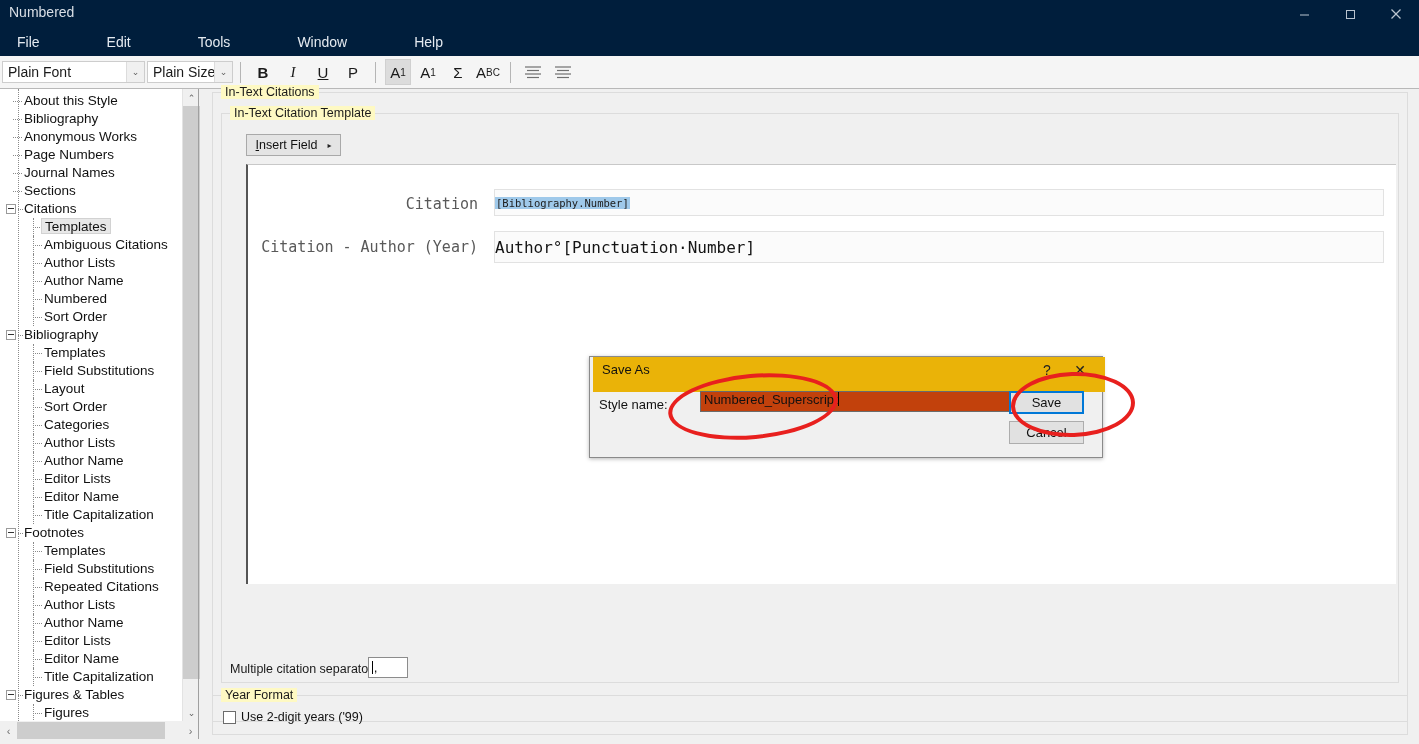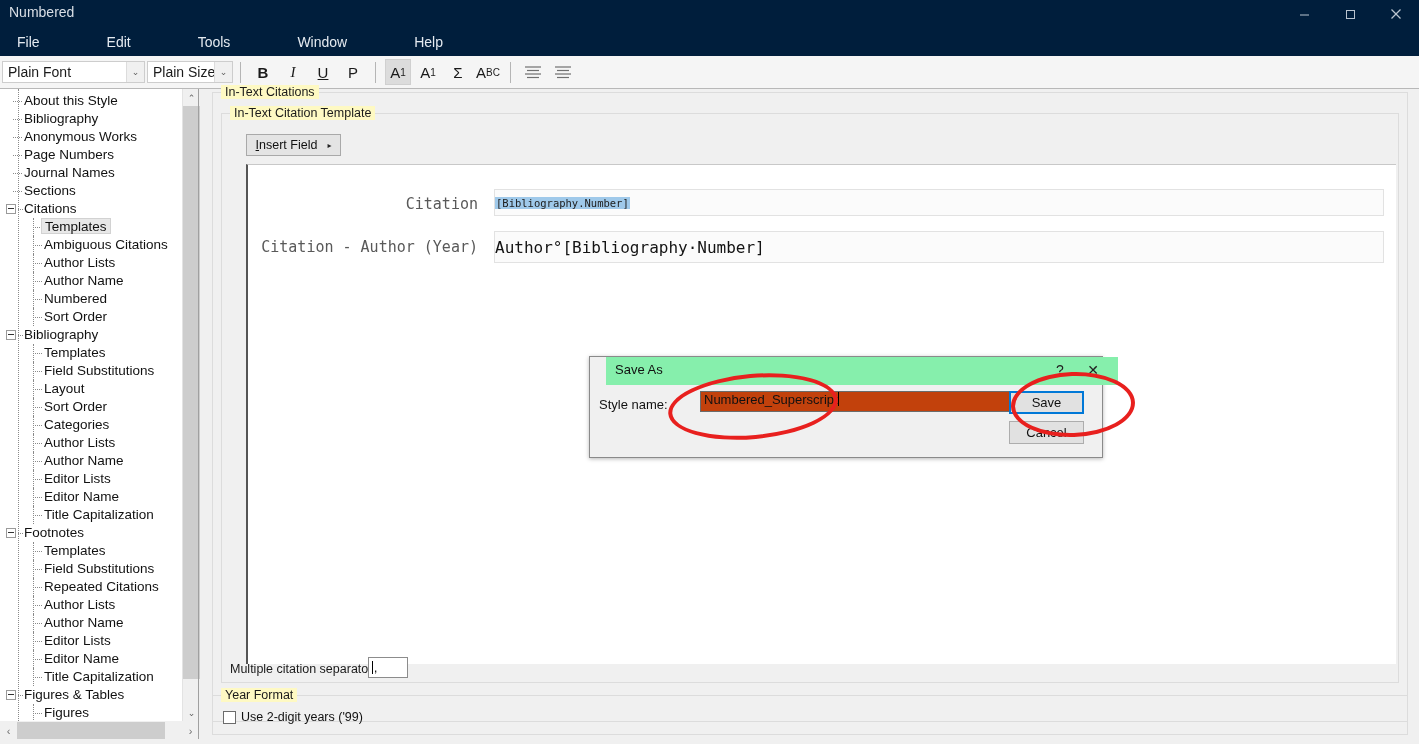--- a/index.html
+++ b/index.html
@@ -142,21 +142,21 @@
 
   .insertfield{
     position:absolute;left:24px;top:20px;width:95px;height:22px;
     background:#e4e4e4;border:1px solid #a9a9a9;box-sizing:border-box;
     display:flex;align-items:center;justify-content:center;font-size:12.5px;color:#111;
   }
   .insertfield .mn{text-decoration:underline;}
   .insertfield .tri{margin-left:10px;font-size:8px;color:#222;}
 
   .tmplarea{
-    position:absolute;left:24px;top:50px;width:1150px;height:500px;
+    position:absolute;left:24px;top:50px;width:1150px;height:420px;
     background:#fff;border-left:2px solid #555;border-top:1px solid #c8c8c8;
     box-sizing:border-box;
   }
   .tmplrow{position:absolute;left:0;width:100%;height:30px;}
   .tmplrow .rlabel{
     position:absolute;right:0;top:0;text-align:right;
     font-family:"DejaVu Sans Mono", monospace;font-size:15px;color:#595959;
     white-space:nowrap;line-height:30px;
   }
   .tmplrow .rfield{
@@ -190,21 +190,21 @@
   }
   .checklabel{font-size:12.5px;color:#111;}
 
   
   .dialog{
     position:absolute;left:589px;top:356px;width:514px;height:102px;
     background:#f0f0f0;border:1px solid #8a8a8a;box-sizing:border-box;
     box-shadow:0 1px 4px rgba(0,0,0,.28);
   }
   .dlg-title{
-    position:absolute;left:16px;top:0;width:100%;height:28px;background:#86efac;
+    position:absolute;left:3px;top:0;width:100%;height:35px;background:#eab308;
     box-sizing:border-box;
   }
   .dlg-title .dtxt{position:absolute;left:9px;top:5px;font-size:13px;color:#111;}
   .dlg-help{
     position:absolute;right:48px;top:3px;width:20px;height:20px;
     display:flex;align-items:center;justify-content:center;font-size:14px;color:#222;
   }
   .dlg-close{
     position:absolute;right:14px;top:3px;width:22px;height:20px;
     display:flex;align-items:center;justify-content:center;font-size:14px;color:#222;
@@ -515,21 +515,21 @@
         <div class="tmplarea">
           <div class="tmplrow" style="top:24px;">
             <div class="rlabel" style="width:230px;left:0;">Citation</div>
             <div class="rfield" style="left:246px;top:0;width:890px;height:27px;">
               <span class="val-small">[Bibliography.Number]</span>
             </div>
           </div>
           <div class="tmplrow" style="top:66px;height:32px;">
             <div class="rlabel" style="width:230px;left:0;line-height:32px;">Citation - Author (Year)</div>
             <div class="rfield" style="left:246px;top:0;width:890px;height:32px;">
-              <span class="val-big">Author°[Bibliography·Number]</span>
+              <span class="val-big">Author°[Punctuation·Number]</span>
             </div>
           </div>
         </div>
       </div>
     </div>
 
     <div class="sepline" style="left:24px;top:573px;">Multiple citation separator:</div>
     <div class="sepinput" style="left:162px;top:568px;">
       <span class="caret"></span>
         <span>,</span>

